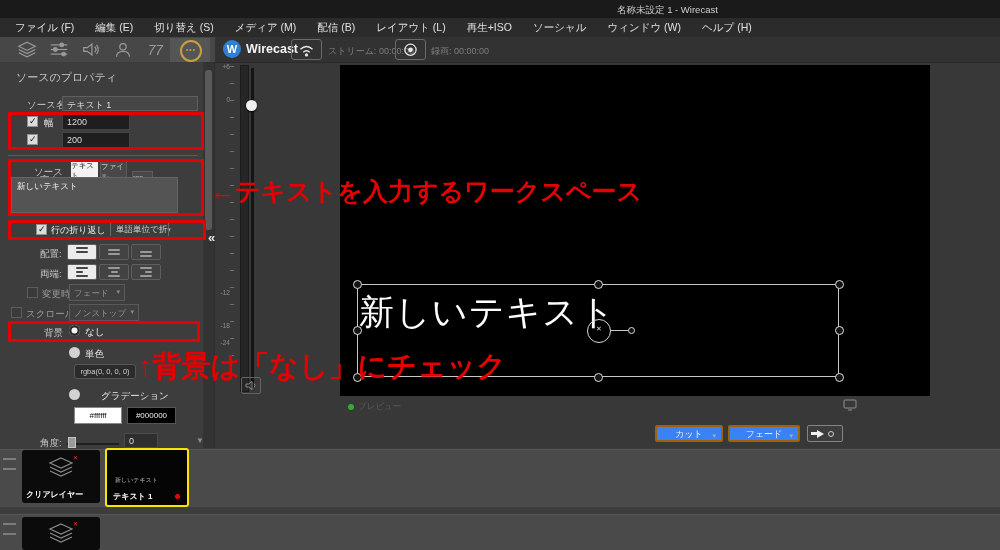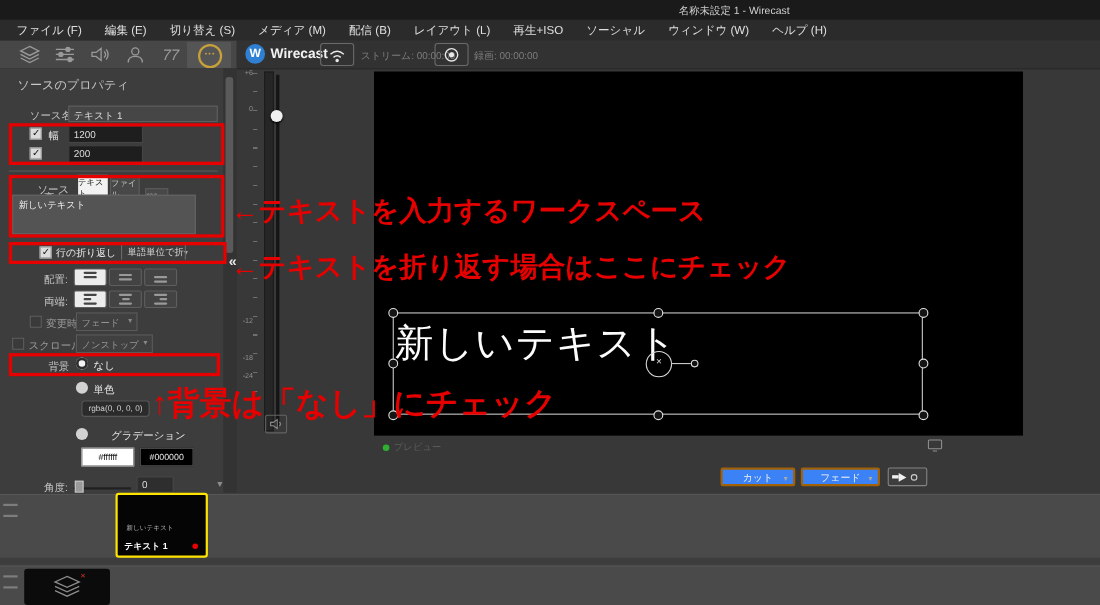--- a/index.html
+++ b/index.html
@@ -331,20 +331,31 @@
     <span class="goarrow"></span>
     <span class="goring"></span>
   </div>
 
   <div class="abs shelf"></div>
   <div class="abs shrow" style="top:449px;height:57px;"></div>
   <div class="abs shrow" style="top:514px;height:36px;"></div>
   <div class="abs handle" style="top:458px;"></div>
   <div class="abs handle" style="top:523px;"></div>
 
+  <div class="abs lthumb" style="left:22px;top:450px;width:78px;height:53px;">
+    <svg style="margin:7px auto 0;" width="28" height="24" viewBox="0 0 28 24">
+        <g fill="none" stroke="#8a8a8a" stroke-width="1.2">
+          <path d="M14 1 L25 6 L14 11 L3 6 Z"></path>
+          <path d="M3 10 L14 15 L25 10"></path>
+          <path d="M3 14 L14 19 L25 14"></path>
+        </g>
+      </svg>
+    <span class="redx" style="right:22px;top:4px;">✕</span>
+    <span class="lname">クリアレイヤー</span>
+  </div>
 
   <div class="abs lthumb" style="left:105px;top:448px;width:80px;height:55px;border:2px solid #ffe400;background:#050505;">
     <span style="position:absolute;left:8px;top:26px;font-size:6px;color:#b5b5b5;white-space:nowrap;">新しいテキスト</span>
     <span class="lname" style="left:6px;">テキスト 1</span>
     <span class="reddot" style="right:7px;bottom:6px;"></span>
   </div>
 
   <div class="abs lthumb" style="left:22px;top:517px;width:78px;height:33px;">
     <svg style="margin:6px auto 0;" width="28" height="24" viewBox="0 0 28 24">
         <g fill="none" stroke="#8a8a8a" stroke-width="1.2">
@@ -355,16 +366,15 @@
       </svg>
     <span class="redx" style="right:22px;top:3px;">✕</span>
   </div>
 
   <div class="abs rbox" style="left:8px;top:112px;width:196px;height:38px;"></div>
   <div class="abs rbox" style="left:8px;top:159px;width:196px;height:57px;"></div>
   <div class="abs rbox" style="left:8px;top:220px;width:198px;height:20px;"></div>
   <div class="abs rbox" style="left:8px;top:321px;width:192px;height:21px;"></div>
 
   <div class="abs ann" style="left:210px;top:175px;">←テキストを入力するワークスペース</div>
-  <div class="abs ann" style="left:210px;top:226px;">←テキストを折り返す場合はここにチェック</div>
   <div class="abs ann" style="left:138px;top:347px;font-size:29px;">↑背景は「なし」にチェック</div>
 
 </div>
 
 </body></html>

